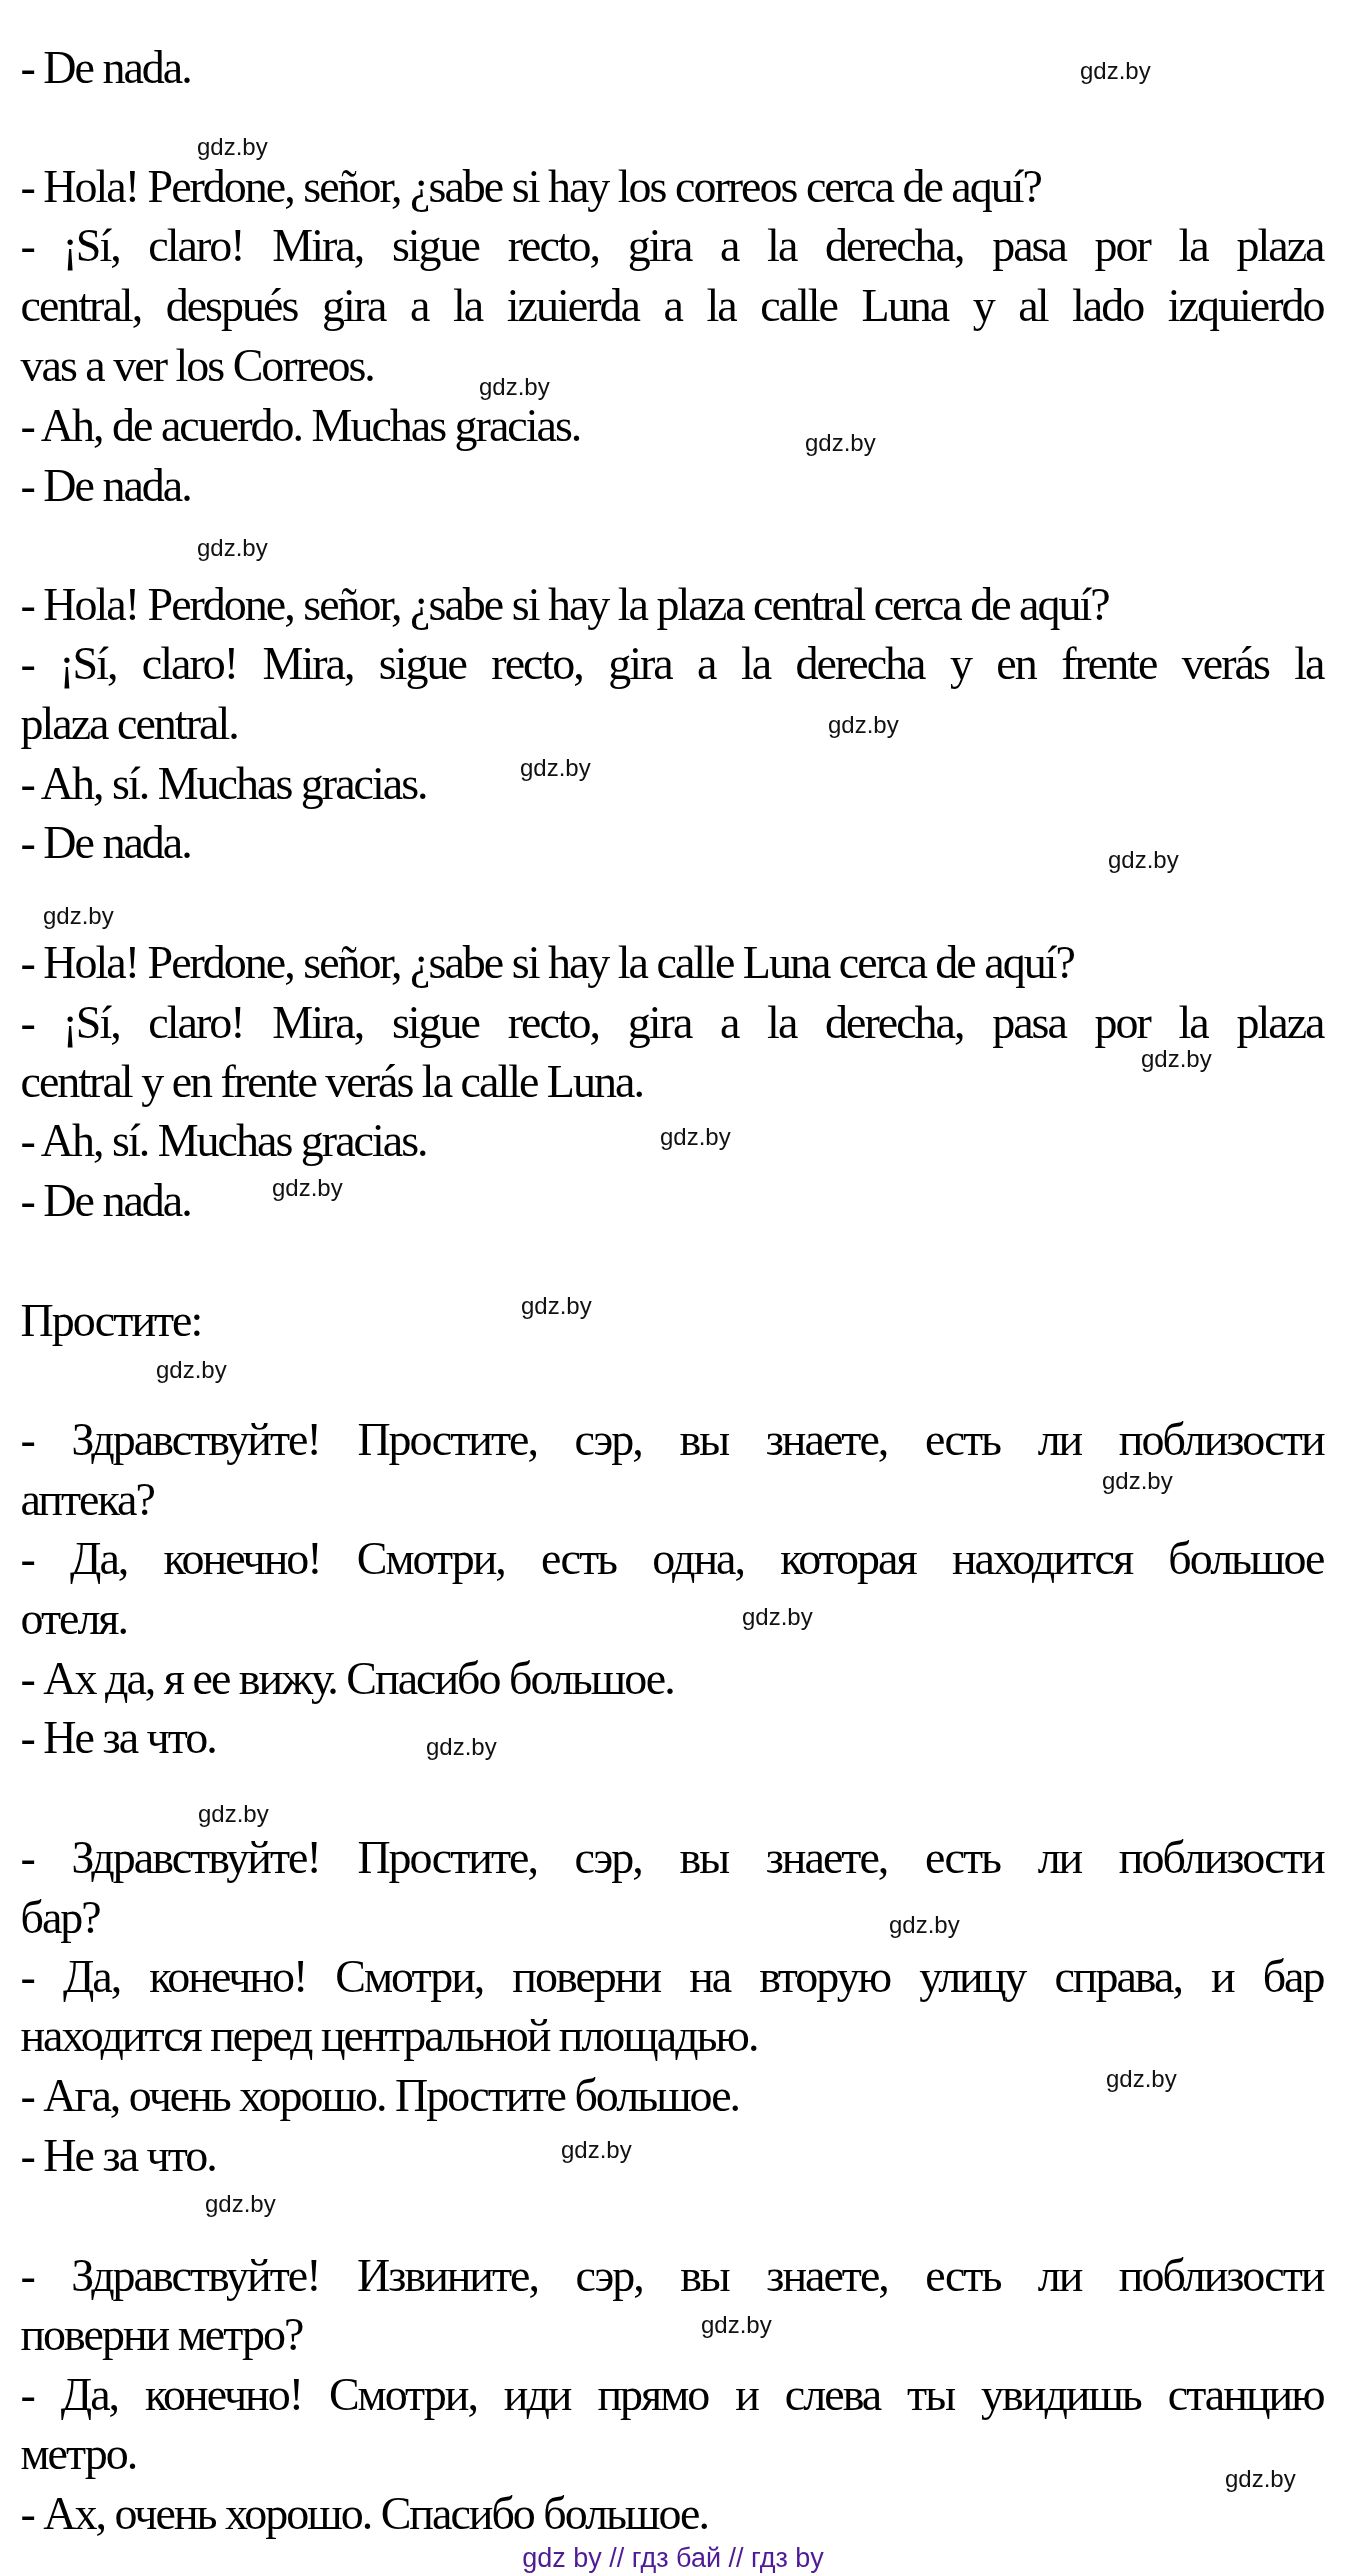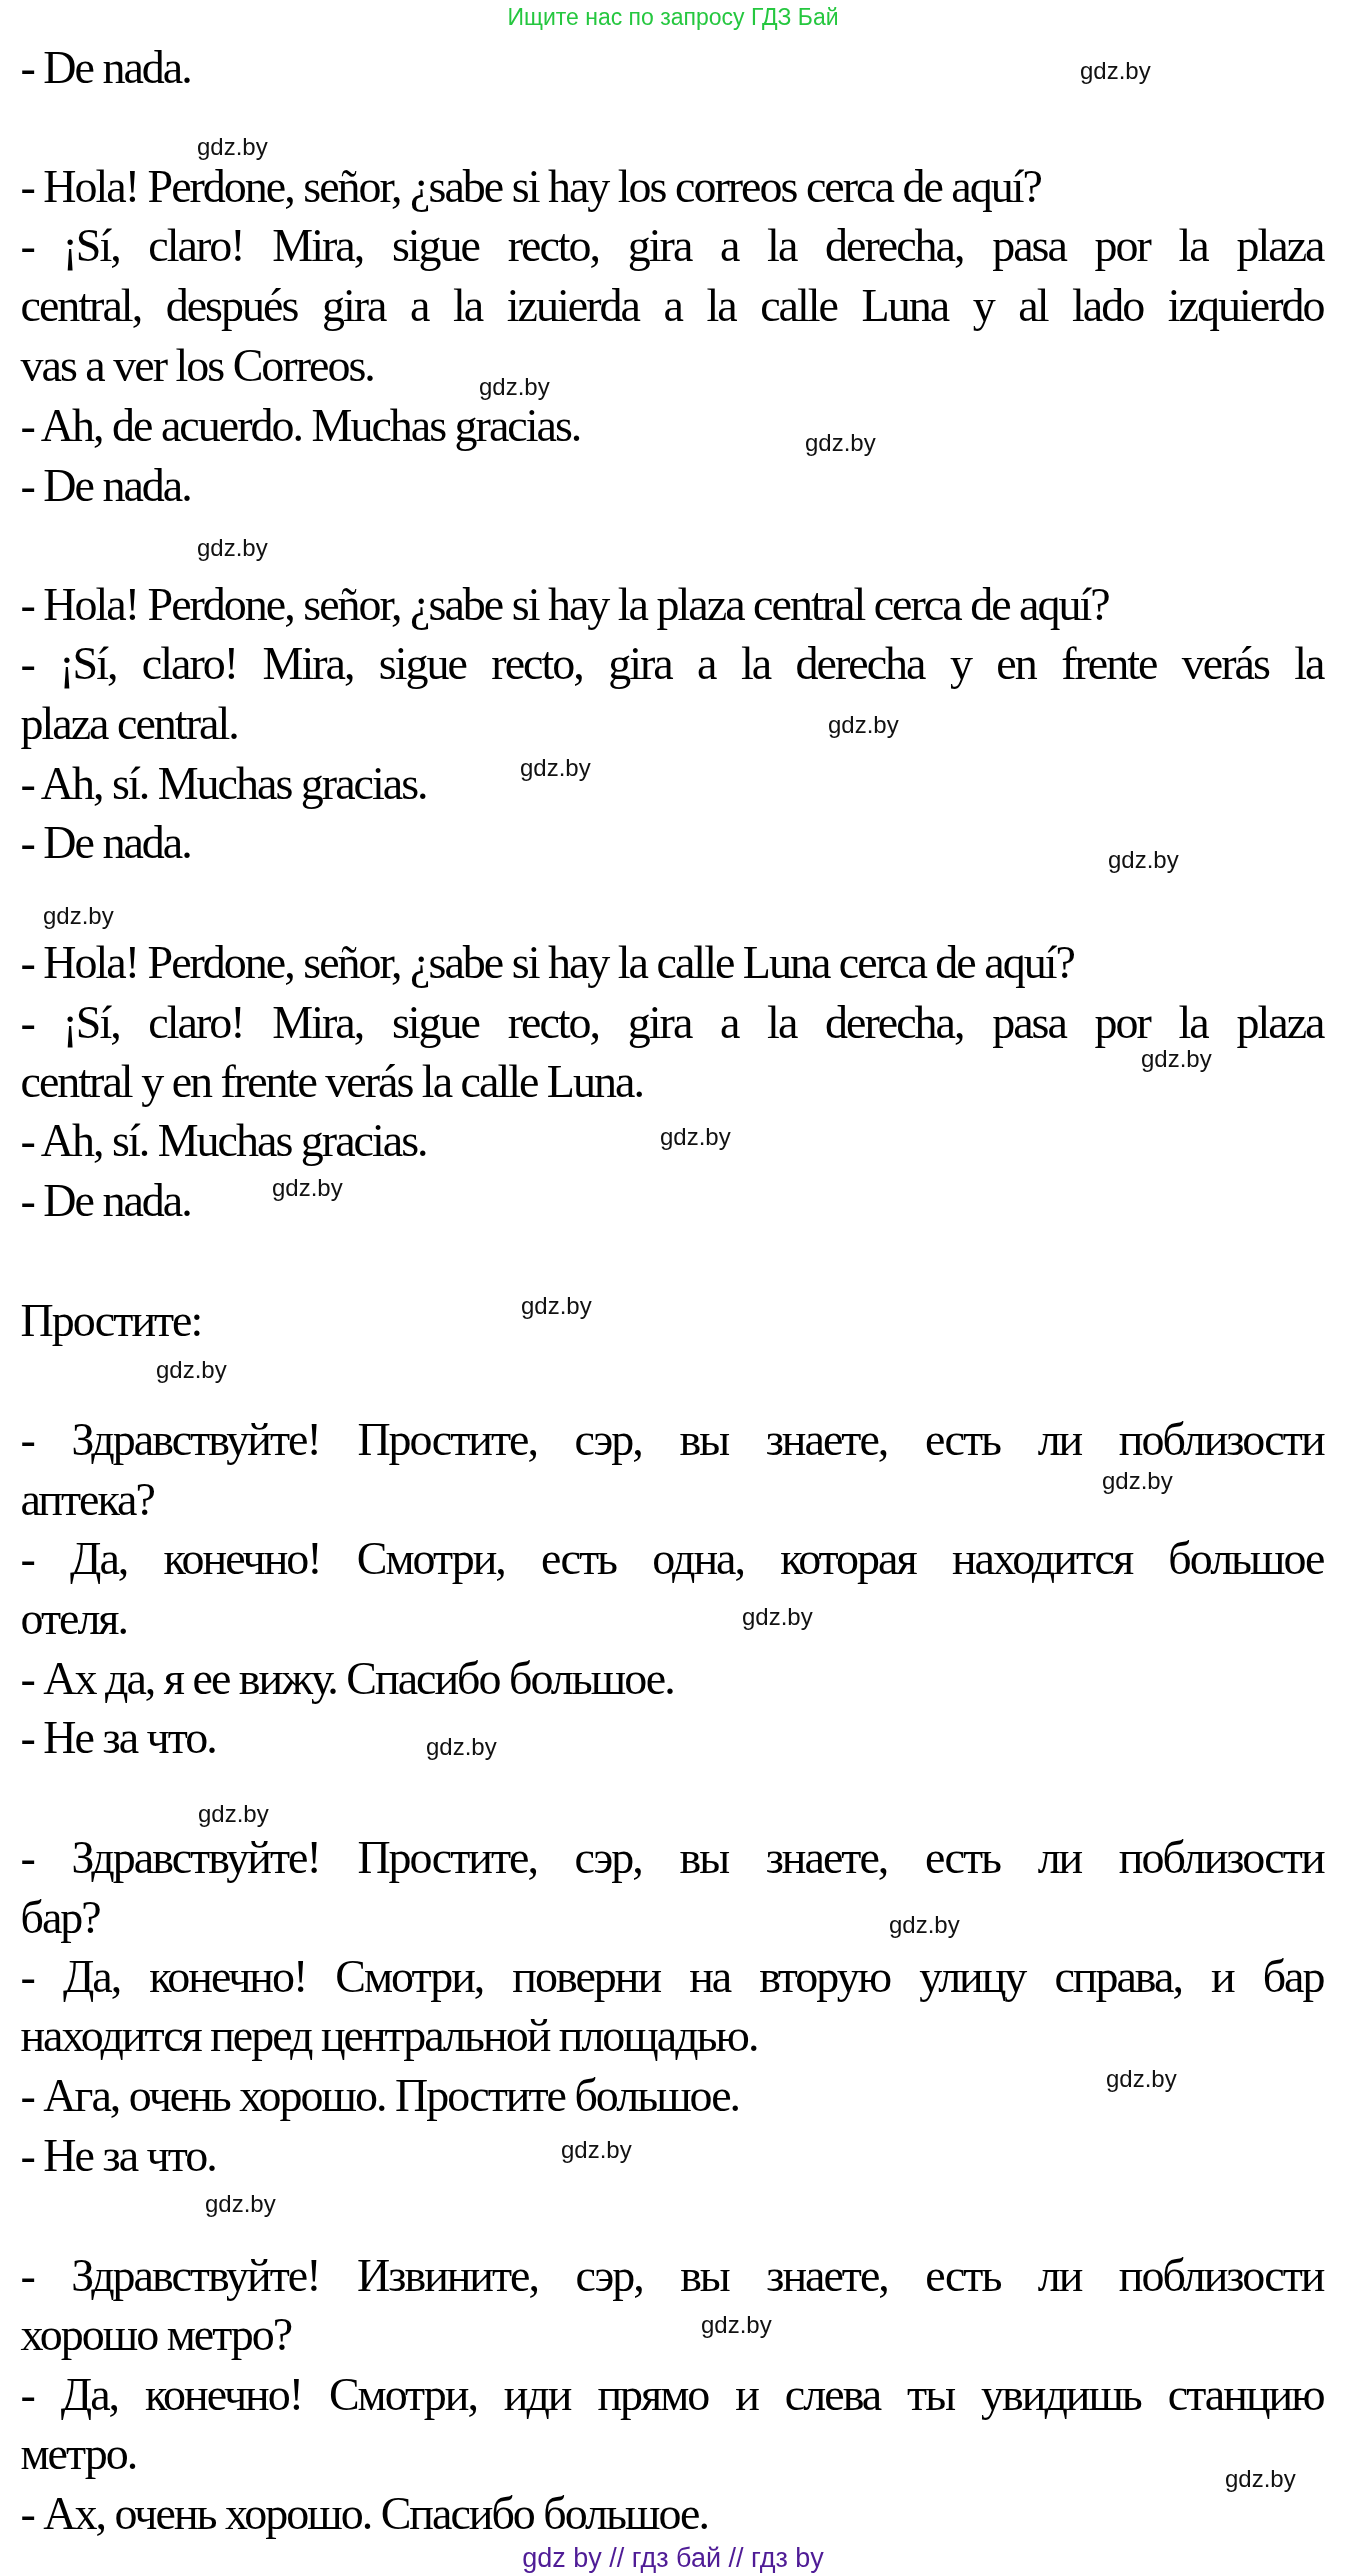--- a/index.html
+++ b/index.html
@@ -14,21 +14,20 @@
       white-space:nowrap;}
   .tl.just{white-space:normal;text-align:justify;text-align-last:justify;font-family:Liberation Serif, serif;}
   .wm{position:absolute;font-family:"Liberation Sans",sans-serif;
       font-size:24px;color:#111111;letter-spacing:0;white-space:nowrap;text-align:center;}
 </style>
 </head>
 <body>
 
 <div class="page">
 
-  <div id="hdr" class="hdr" style="color: rgb(37, 199, 63);">Ищите нас по запросу ГДЗ Бай</div>
 
   <div>
     <div class="tl" style="top:38px">- De nada.</div>
     <div class="tl" style="top:157px">- Hola! Perdone, señor, ¿sabe si hay los correos cerca de aquí?</div>
     <div class="tl just" style="top:216px">- ¡Sí, claro! Mira, sigue recto, gira a la derecha, pasa por la plaza</div>
     <div class="tl just" style="top:276px">central, después gira a la izuierda a la calle Luna y al lado izquierdo</div>
     <div class="tl" style="top:336px">vas a ver los Correos.</div>
     <div class="tl" style="top:396px">- Ah, de acuerdo. Muchas gracias.</div>
     <div class="tl" style="top:456px">- De nada.</div>
     <div class="tl" style="top:575px">- Hola! Perdone, señor, ¿sabe si hay la plaza central cerca de aquí?</div>
@@ -48,21 +47,21 @@
     <div class="tl" style="top:1589px">отеля.</div>
     <div class="tl" style="top:1649px">- Ах да, я ее вижу. Спасибо большое.</div>
     <div class="tl" style="top:1708px">- Не за что.</div>
     <div class="tl just" style="top:1828px">- Здравствуйте! Простите, сэр, вы знаете, есть ли поблизости</div>
     <div class="tl" style="top:1888px">бар?</div>
     <div class="tl just" style="top:1947px">- Да, конечно! Смотри, поверни на вторую улицу справа, и бар</div>
     <div class="tl" style="top:2006px">находится перед центральной площадью.</div>
     <div class="tl" style="top:2066px">- Ага, очень хорошо. Простите большое.</div>
     <div class="tl" style="top:2126px">- Не за что.</div>
     <div class="tl just" style="top:2246px">- Здравствуйте! Извините, сэр, вы знаете, есть ли поблизости</div>
-    <div class="tl" style="top:2305px">хорошо метро?</div>
+    <div class="tl" style="top:2305px">поверни метро?</div>
     <div class="tl just" style="top:2365px">- Да, конечно! Смотри, иди прямо и слева ты увидишь станцию</div>
     <div class="tl" style="top:2424px">метро.</div>
     <div class="tl" style="top:2484px">- Ах, очень хорошо. Спасибо большое.</div>
   </div>
 
   <div id="wm-layer">
       <span class="wm" style="left: 1080px; top: 57px; color: rgb(17, 17, 17);">gdz.by</span>
       <span class="wm" style="left: 197px; top: 133px; color: rgb(17, 17, 17);">gdz.by</span>
       <span class="wm" style="left: 479px; top: 373px; color: rgb(17, 17, 17);">gdz.by</span>
       <span class="wm" style="left: 805px; top: 429px; color: rgb(17, 17, 17);">gdz.by</span>

